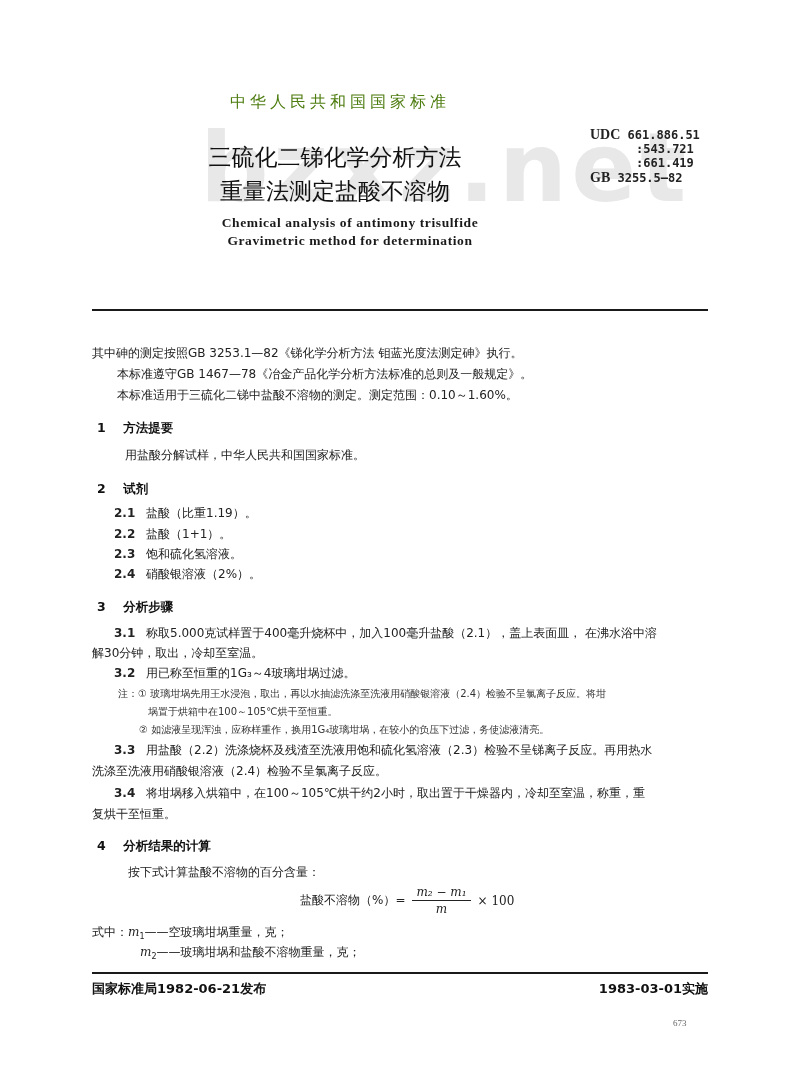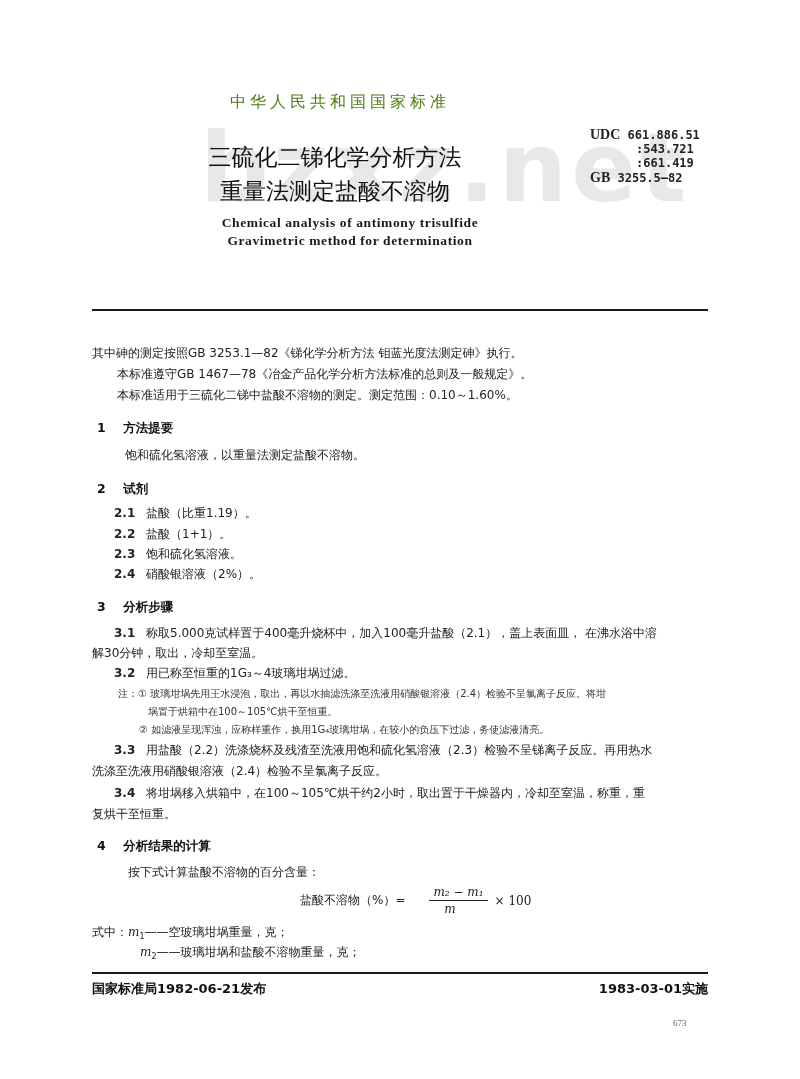--- a/index.html
+++ b/index.html
@@ -134,21 +134,20 @@
       display: inline-flex;
       flex-direction: column;
       align-items: center;
       margin: 0 3px;
     }
     .frac .num {
       font-style: italic;
       padding: 0 4px 1px;
       border-bottom: 1px solid #222;
       font-size: 12px;
-      margin-left: 17px;
     }
     .frac .den {
       font-style: italic;
       font-size: 12px;
       padding-top: 1px;
     }
     sub { font-size: 8px; }
     .var { font-style: italic; font-family: "DejaVu Serif", serif; }
     .footer-left, .footer-right {
       font-family: "DejaVu Sans", sans-serif;
@@ -198,21 +197,21 @@
   <div class="rule top"></div>
 
   <div class="abs body-text" style="left:92px; top:345px;">其中砷的测定按照GB 3253.1—82《锑化学分析方法  钼蓝光度法测定砷》执行。</div>
   <div class="abs body-text" style="left:117px; top:366px;">本标准遵守GB 1467—78《冶金产品化学分析方法标准的总则及一般规定》。</div>
   <div class="abs body-text" style="left:117px; top:387px;">本标准适用于三硫化二锑中盐酸不溶物的测定。测定范围：0.10～1.60%。</div>
 
   <div class="abs sec-head" style="left:97px; top:420px;">
     <span class="sec-num">1</span>
     <span>方法提要</span>
   </div>
-  <div class="abs body-text" style="left:125px; top:447px;">饱和硫化氢溶液，以重量法测定盐酸不溶物。</div>
+  <div class="abs body-text" style="left:125px; top:447px;">用盐酸分解试样，中华人民共和国国家标准。</div>
 
   <div class="abs sec-head" style="left:97px; top:481px;">
     <span class="sec-num">2</span>
     <span>试剂</span>
   </div>
   <div class="abs body-text" style="left:114px; top:505px;">
     <span class="item-num">2.1</span><span>盐酸（比重1.19）。</span>
   </div>
   <div class="abs body-text" style="left:114px; top:526px;">
     <span class="item-num">2.2</span><span>盐酸（1+1）。</span>

